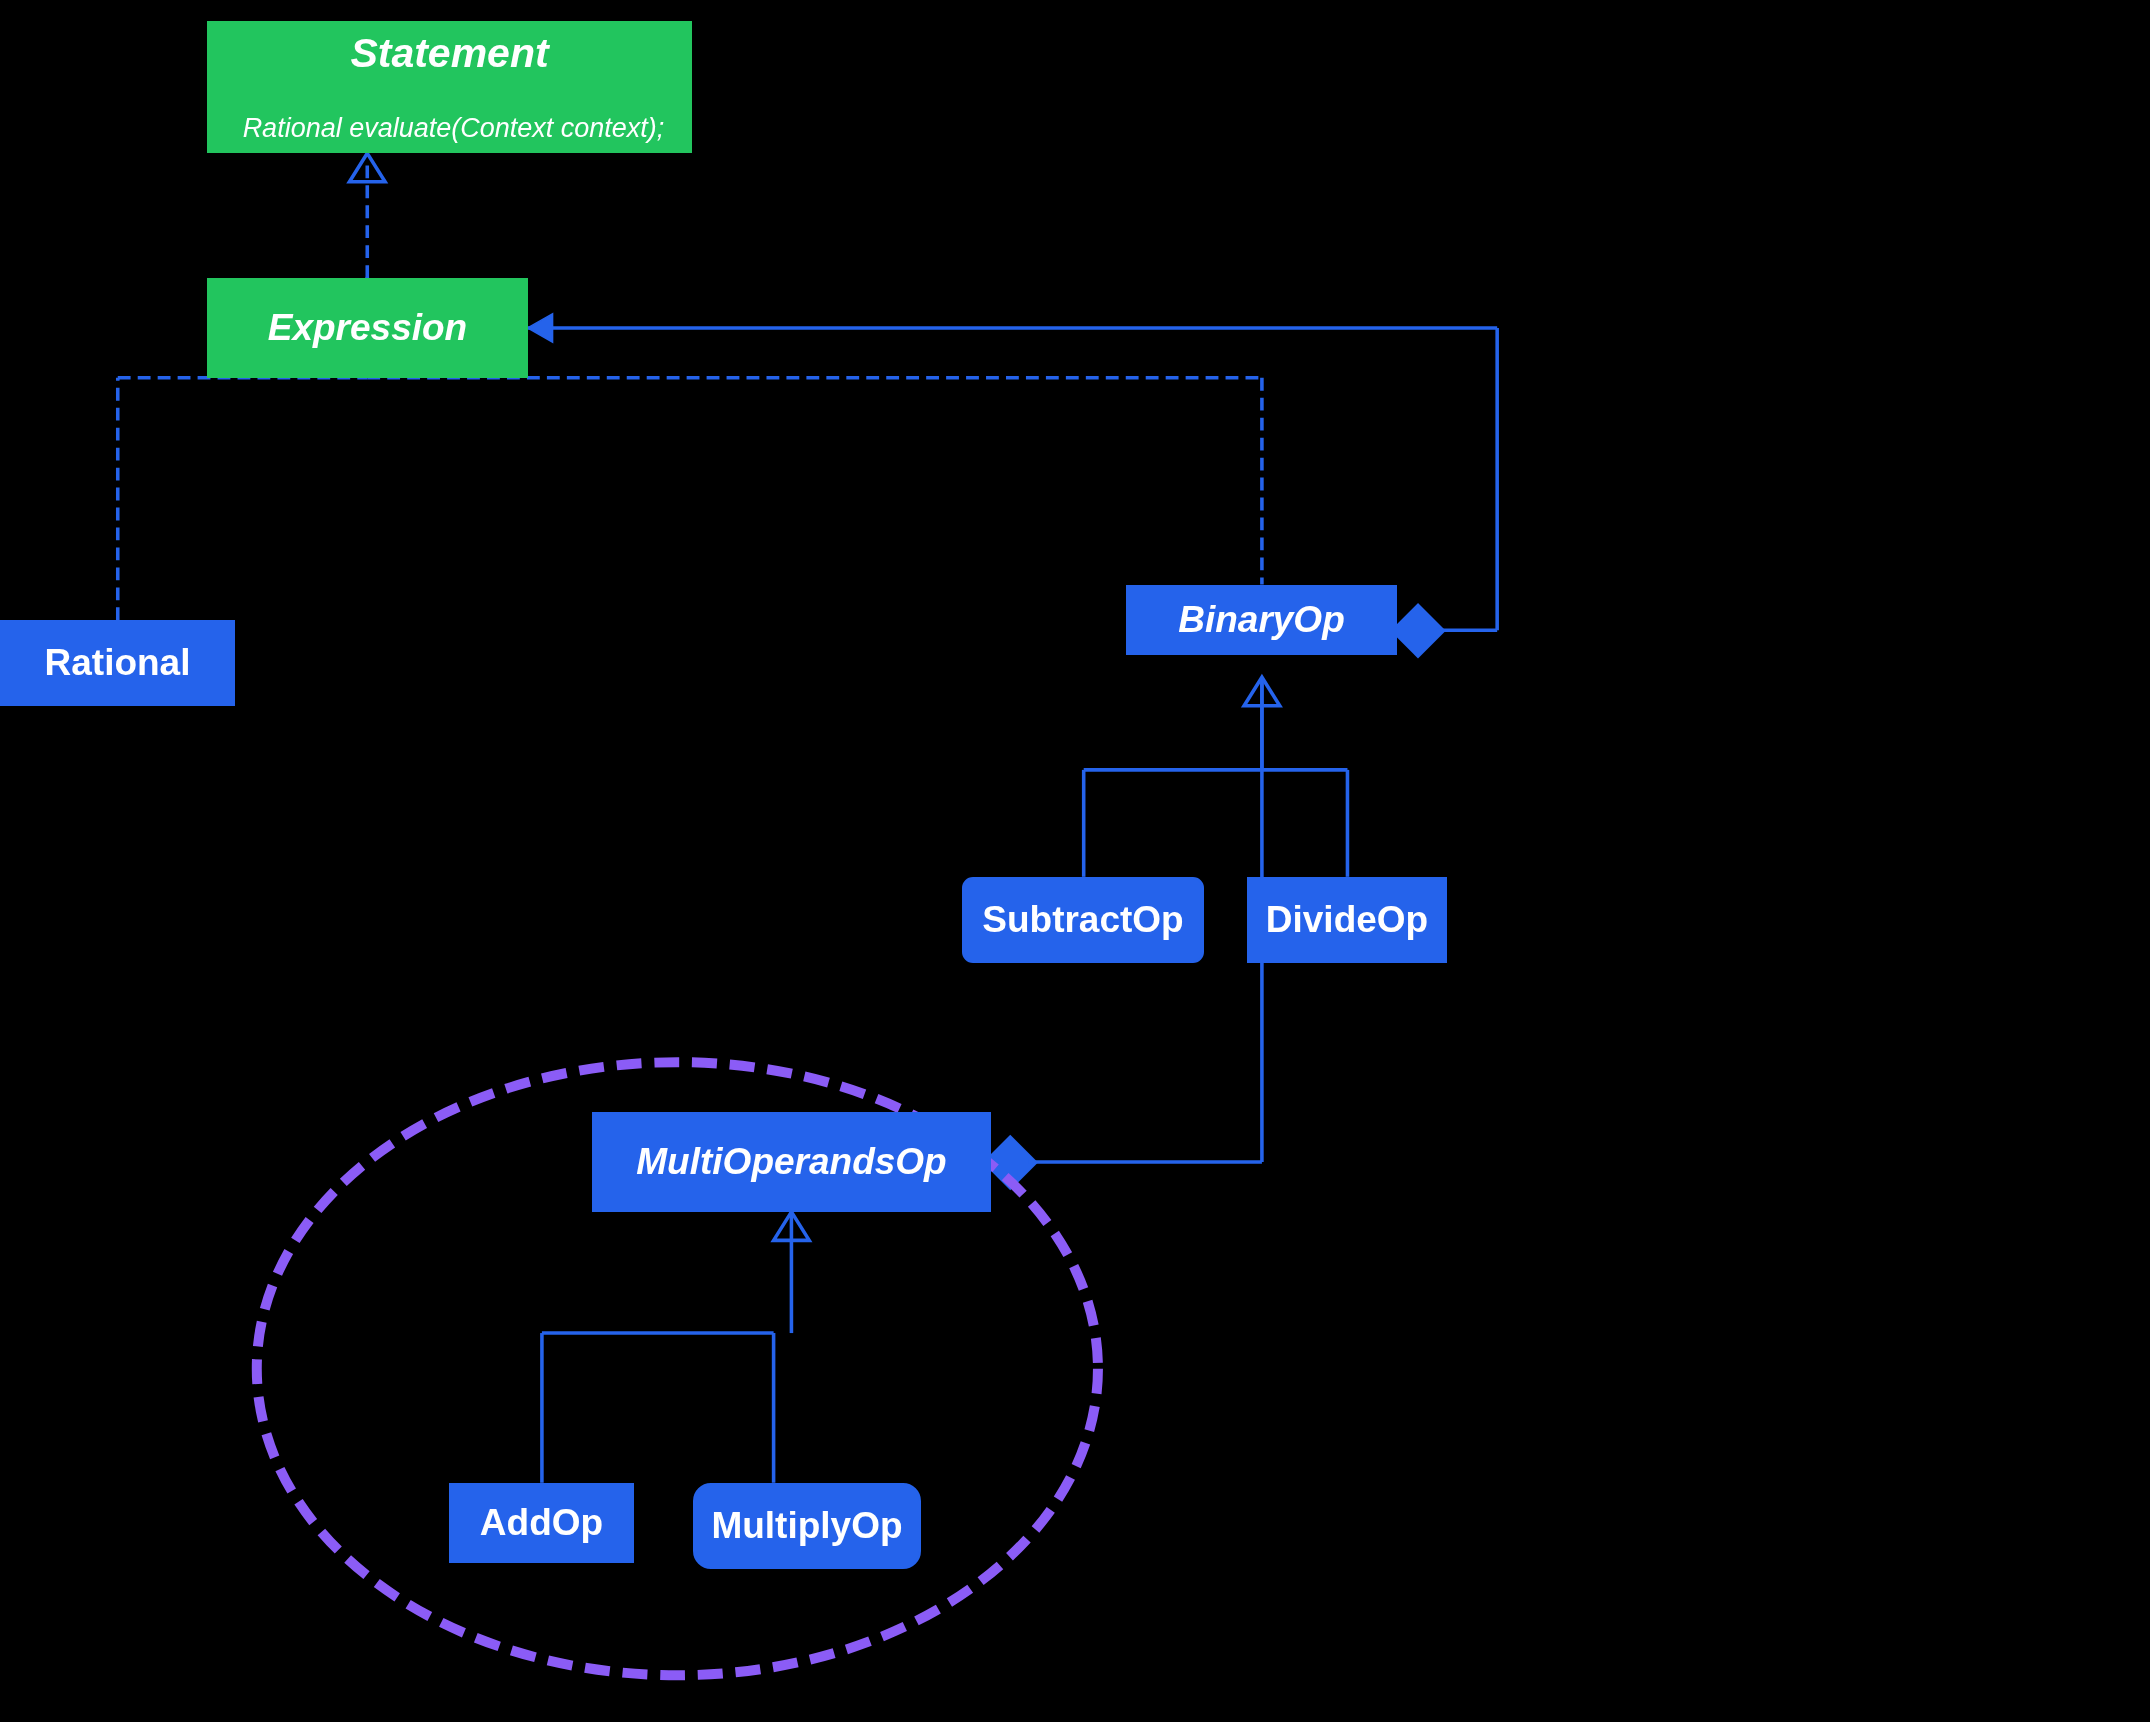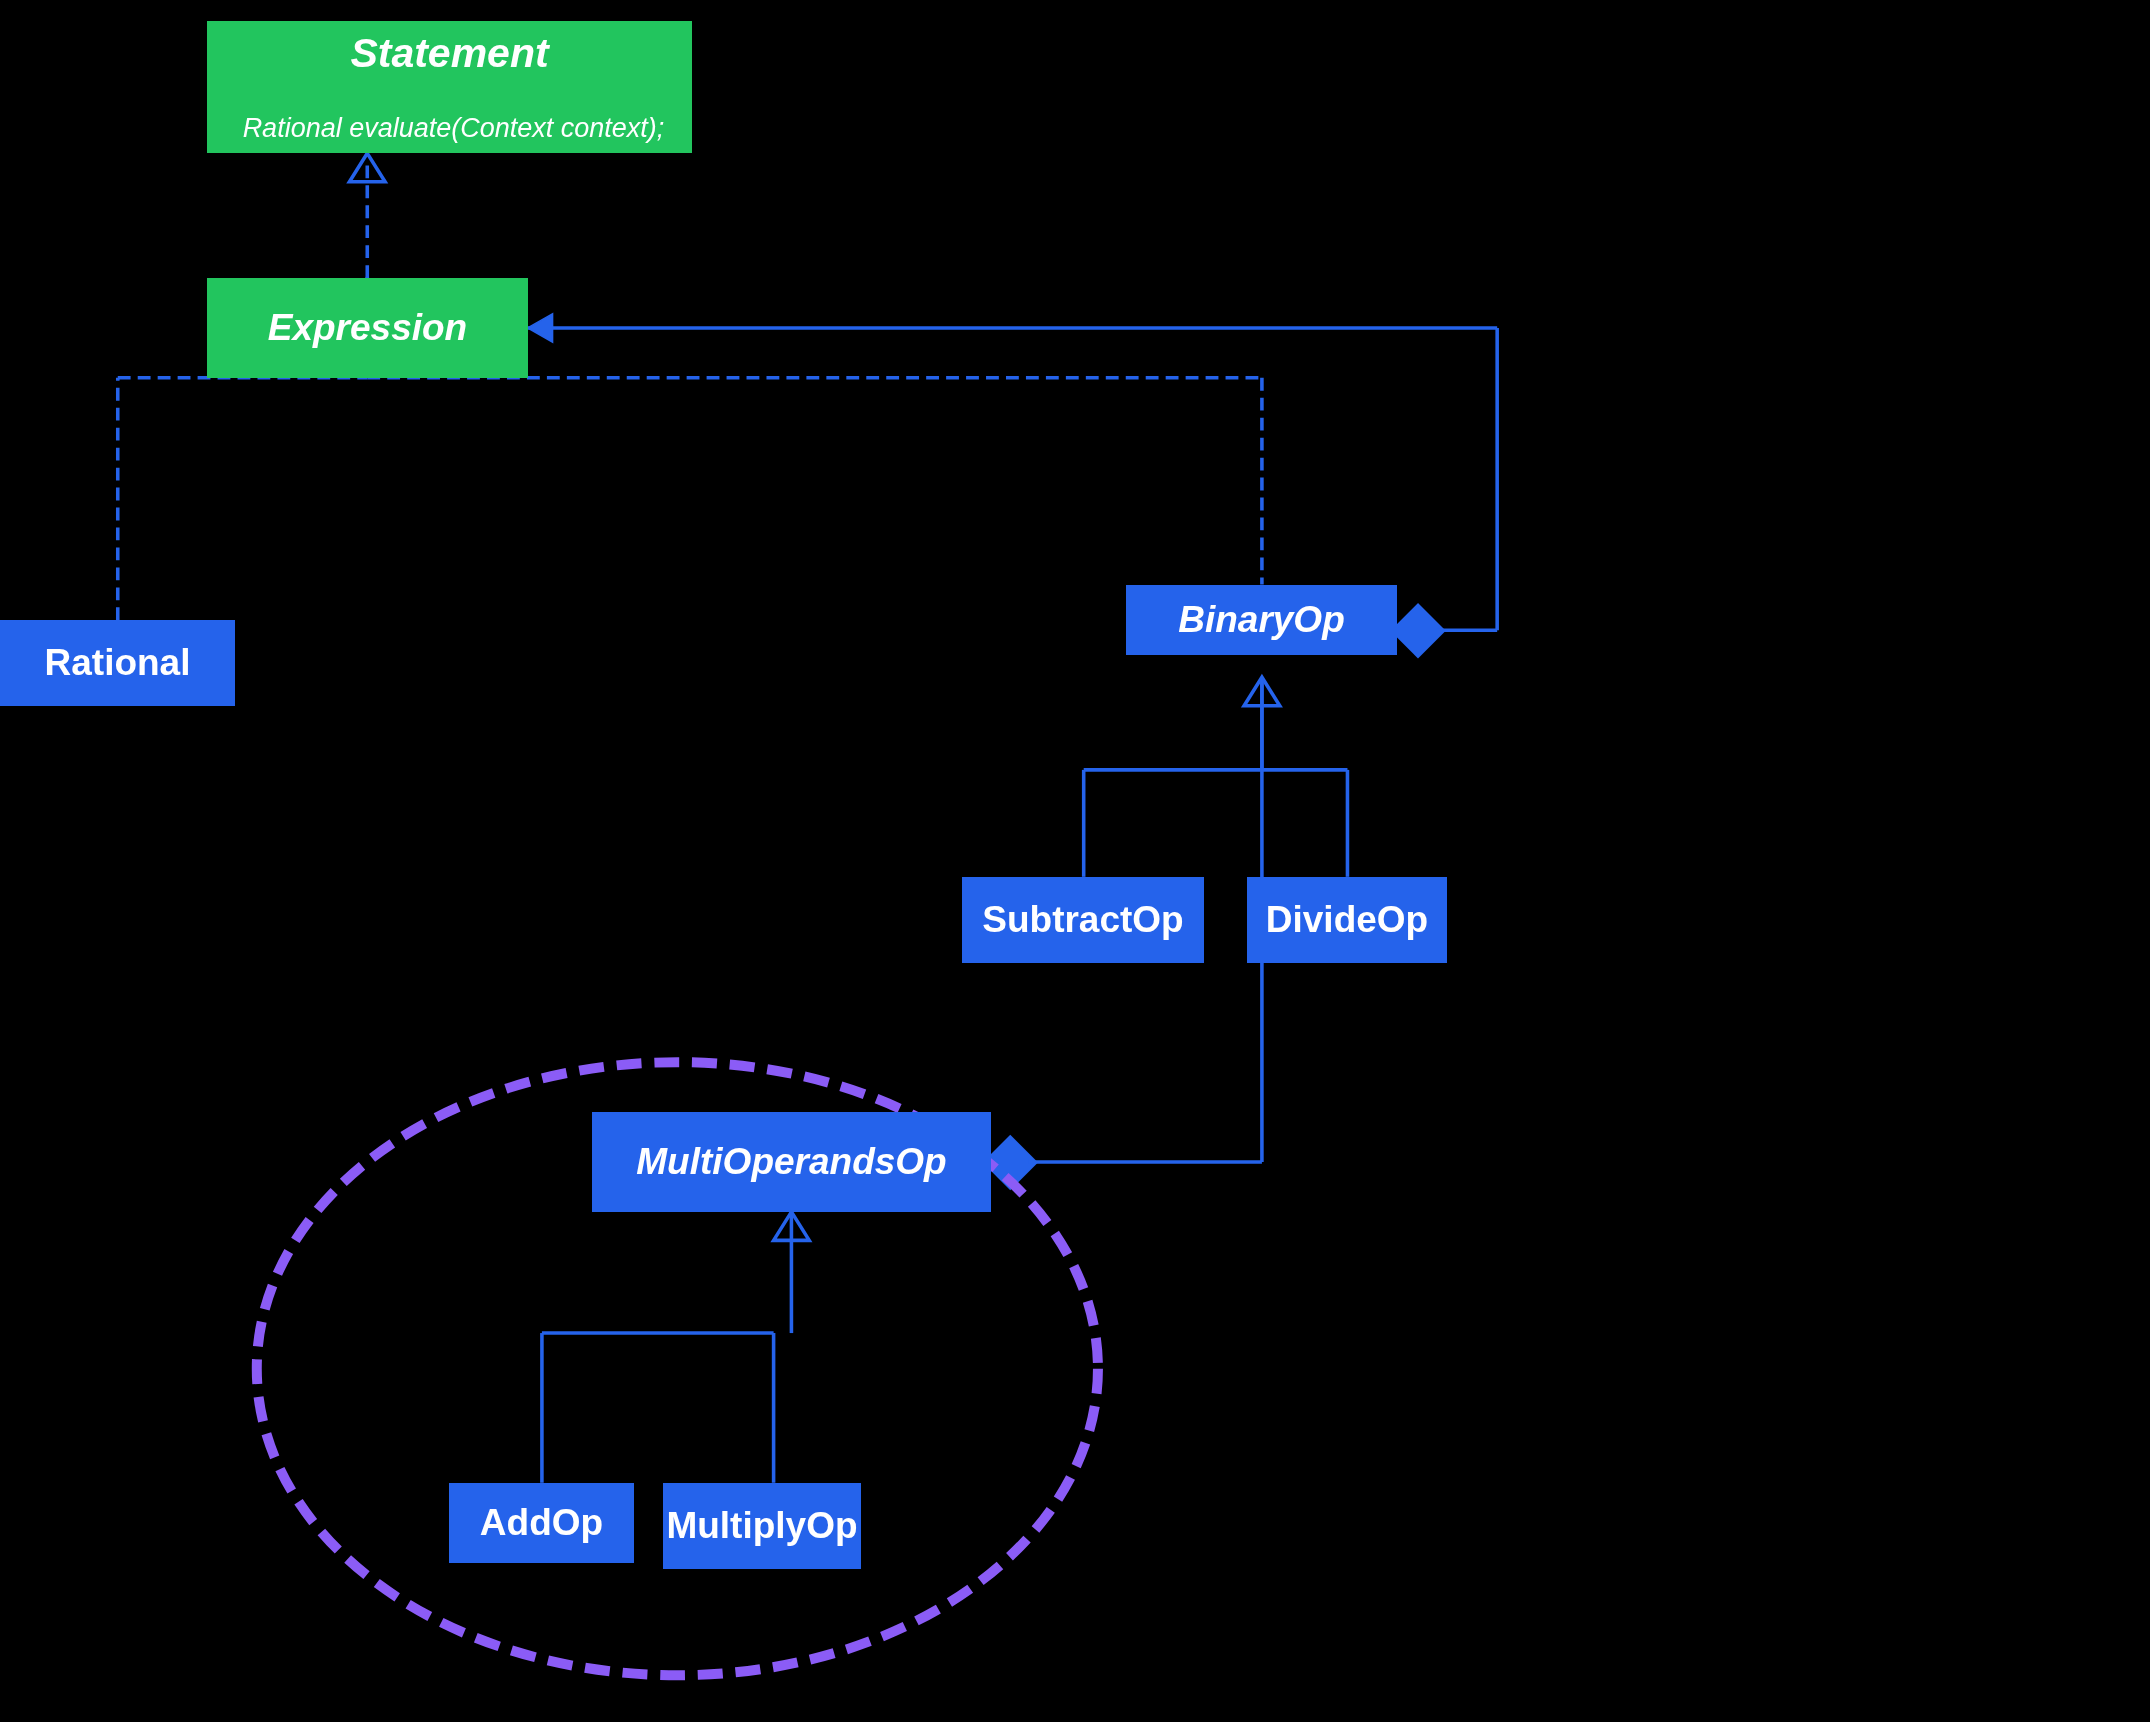--- a/index.html
+++ b/index.html
@@ -92,20 +92,21 @@
       height: 70px;
     }
 
     
     #box-subtractop {
       left: 962px;
       top: 877px;
       width: 242px;
       height: 86px;
       font-style: normal;
+      border-radius: 11px;
     }
 
     
     #box-divideop {
       left: 1247px;
       top: 877px;
       width: 200px;
       height: 86px;
       font-style: normal;
     }
@@ -122,25 +123,26 @@
     #box-addop {
       left: 449px;
       top: 1483px;
       width: 185px;
       height: 80px;
       font-style: normal;
     }
 
     
     #box-multiplyop {
-      left: 663px;
+      left: 693px;
       top: 1483px;
-      width: 198px;
-      height: 86px;
-      font-style: normal;
+      width: 228px;
+      height: 86px;
+      font-style: normal;
+      border-radius: 18px;
     }
 
     
     .lines-svg {
       position: absolute;
       top: 0; left: 0;
       width: 2151px;
       height: 1723px;
       pointer-events: none;
     }

